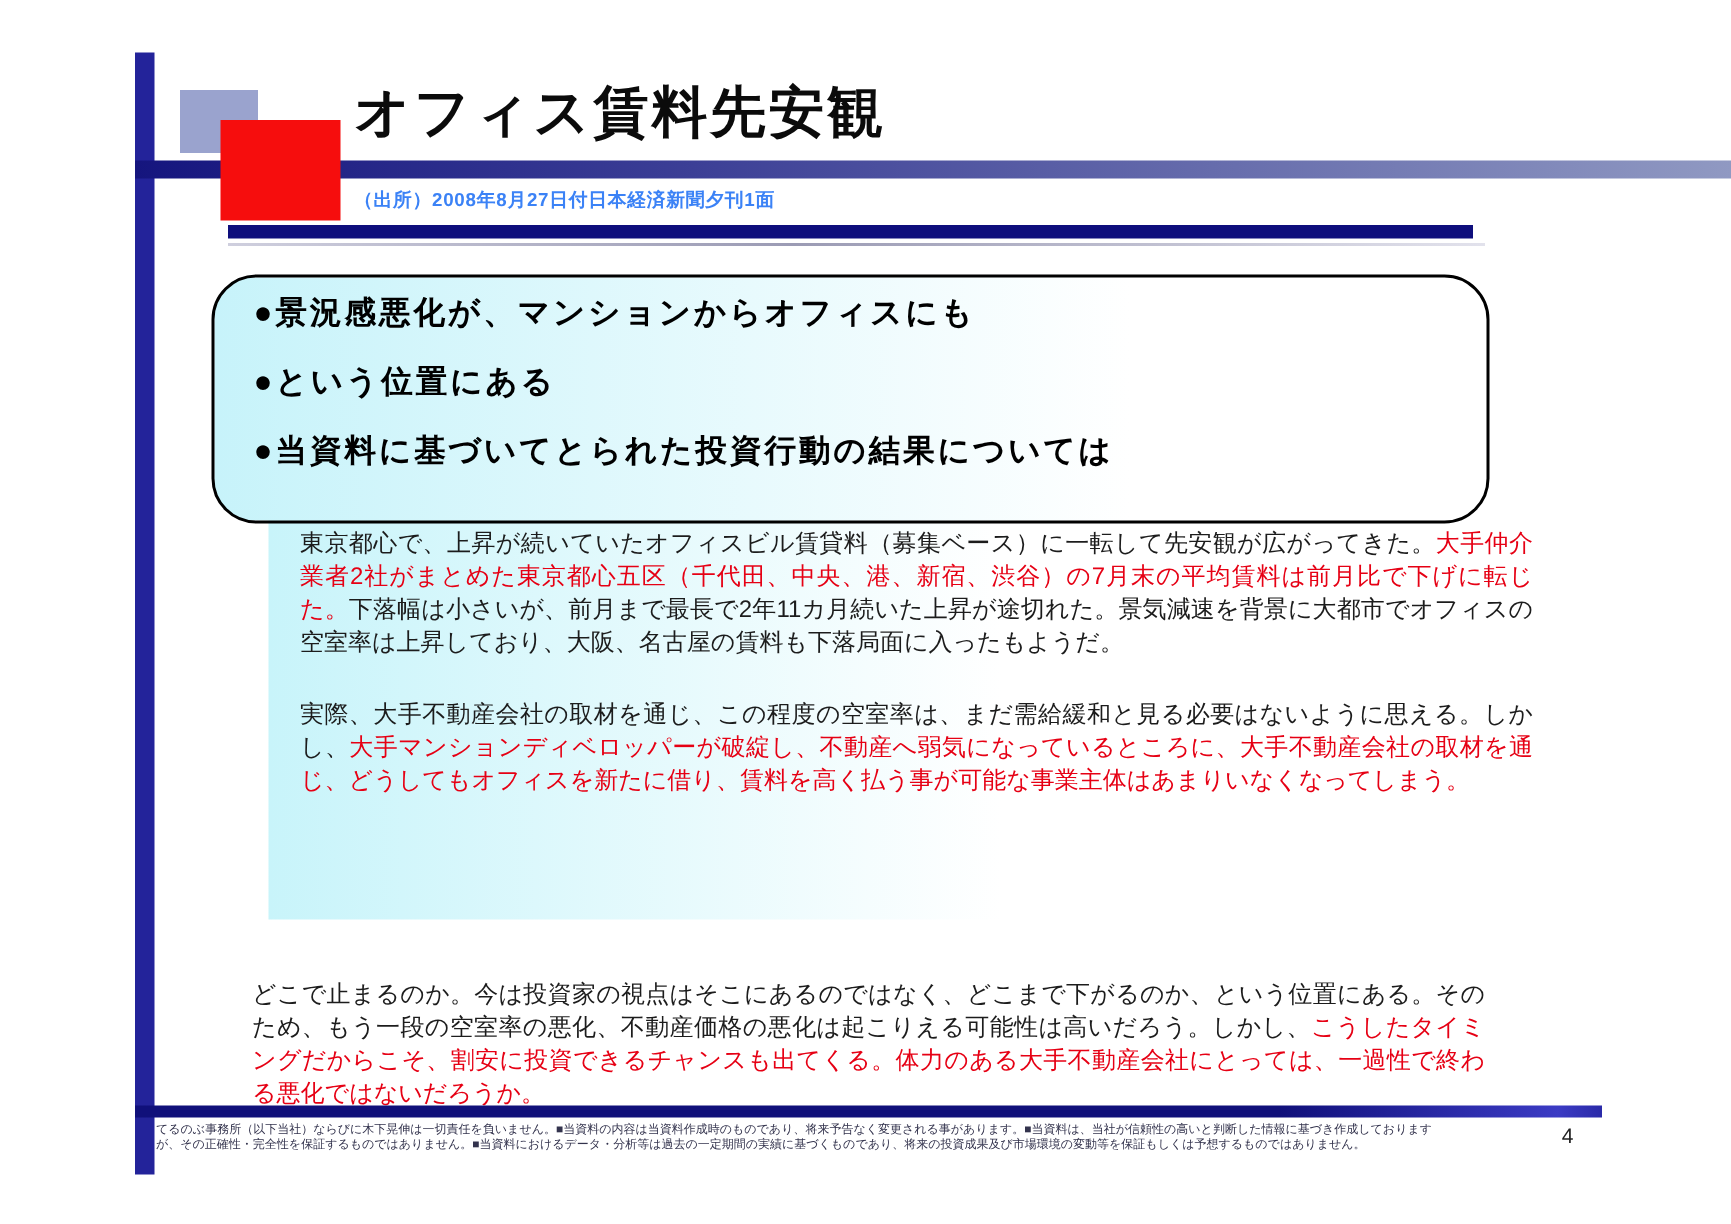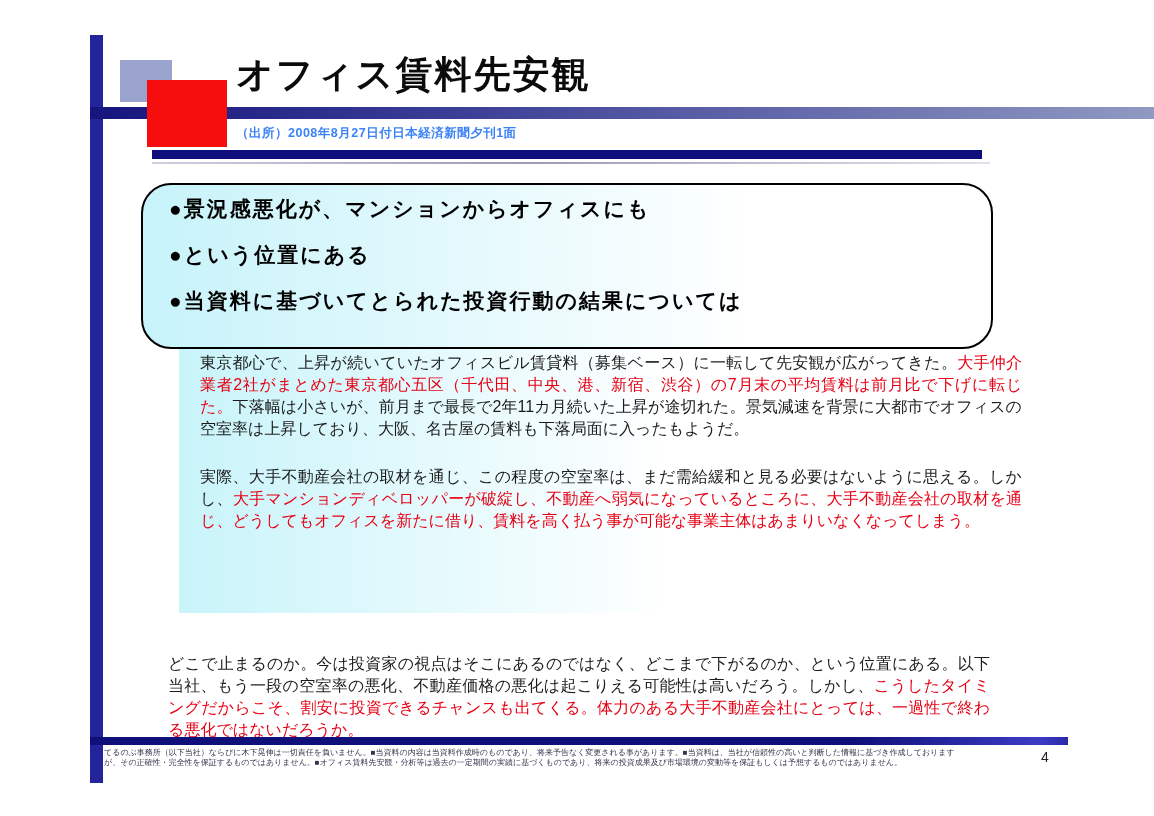--- a/index.html
+++ b/index.html
@@ -72,23 +72,23 @@
       <div class="bullet-item">●景況感悪化が、マンションからオフィスにも</div>
       <div class="bullet-item">●という位置にある</div>
       <div class="bullet-item">●当資料に基づいてとられた投資行動の結果については</div>
     </div>
 
   <div class="abs gradient-block">
       <p class="paragraph"><span class="seg-black">東京都心で、上昇が続いていたオフィスビル賃貸料（募集ベース）に一転して先安観が広がってきた。</span><span class="seg-red">大手仲介業者2社がまとめた東京都心五区（千代田、中央、港、新宿、渋谷）の7月末の平均賃料は前月比で下げに転じた。</span><span class="seg-black">下落幅は小さいが、前月まで最長で2年11カ月続いた上昇が途切れた。景気減速を背景に大都市でオフィスの空室率は上昇しており、大阪、名古屋の賃料も下落局面に入ったもようだ。</span></p>
       <p class="paragraph"><span class="seg-black">実際、大手不動産会社の取材を通じ、この程度の空室率は、まだ需給緩和と見る必要はないように思える。しかし、</span><span class="seg-red">大手マンションディベロッパーが破綻し、不動産へ弱気になっているところに、大手不動産会社の取材を通じ、どうしてもオフィスを新たに借り、賃料を高く払う事が可能な事業主体はあまりいなくなってしまう。</span></p>
     </div>
   <div class="abs plain-block">
-      <p class="paragraph"><span class="seg-black">どこで止まるのか。今は投資家の視点はそこにあるのではなく、どこまで下がるのか、という位置にある。以下当社、もう一段の空室率の悪化、不動産価格の悪化は起こりえる可能性は高いだろう。しかし、</span><span class="seg-red">こうしたタイミングだからこそ、割安に投資できるチャンスも出てくる。体力のある大手不動産会社にとっては、一過性で終わる悪化ではないだろうか。</span></p>
+      <p class="paragraph"><span class="seg-black">どこで止まるのか。今は投資家の視点はそこにあるのではなく、どこまで下がるのか、という位置にある。そのため、もう一段の空室率の悪化、不動産価格の悪化は起こりえる可能性は高いだろう。しかし、</span><span class="seg-red">こうしたタイミングだからこそ、割安に投資できるチャンスも出てくる。体力のある大手不動産会社にとっては、一過性で終わる悪化ではないだろうか。</span></p>
     </div>
 
   <div class="abs bottom-bar"></div>
   <div class="abs disclaimer">
       <div class="disclaimer-line">てるのぶ事務所（以下当社）ならびに木下晃伸は一切責任を負いません。■当資料の内容は当資料作成時のものであり、将来予告なく変更される事があります。■当資料は、当社が信頼性の高いと判断した情報に基づき作成しております</div>
-      <div class="disclaimer-line">が、その正確性・完全性を保証するものではありません。■オフィス賃料先安観・分析等は過去の一定期間の実績に基づくものであり、将来の投資成果及び市場環境の変動等を保証もしくは予想するものではありません。</div>
+      <div class="disclaimer-line">が、その正確性・完全性を保証するものではありません。■当資料におけるデータ・分析等は過去の一定期間の実績に基づくものであり、将来の投資成果及び市場環境の変動等を保証もしくは予想するものではありません。</div>
     </div>
   <div class="abs page-number">4</div>
 
 </div>
 
 </body></html>

